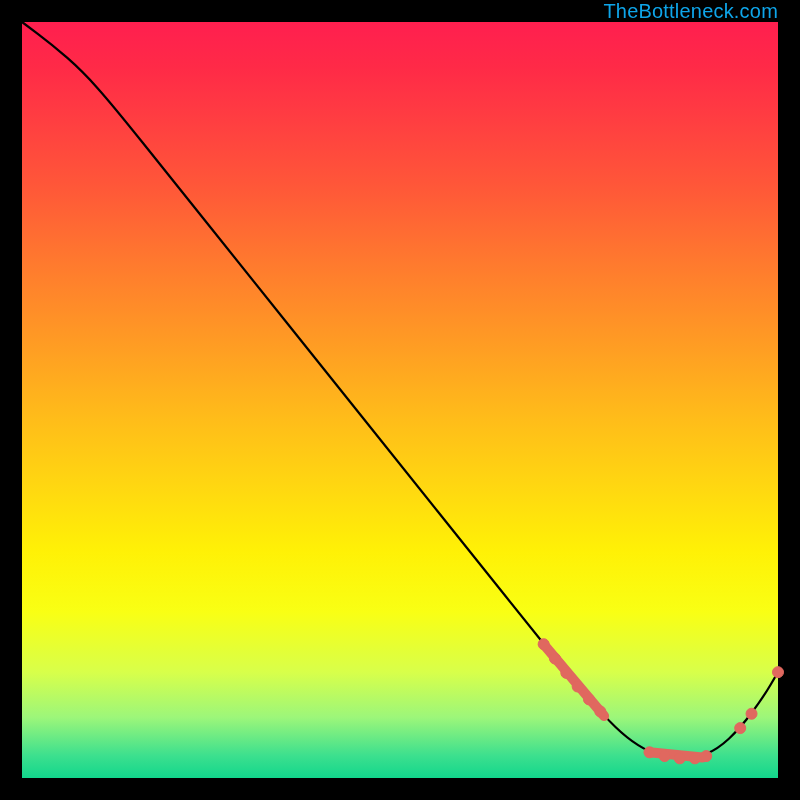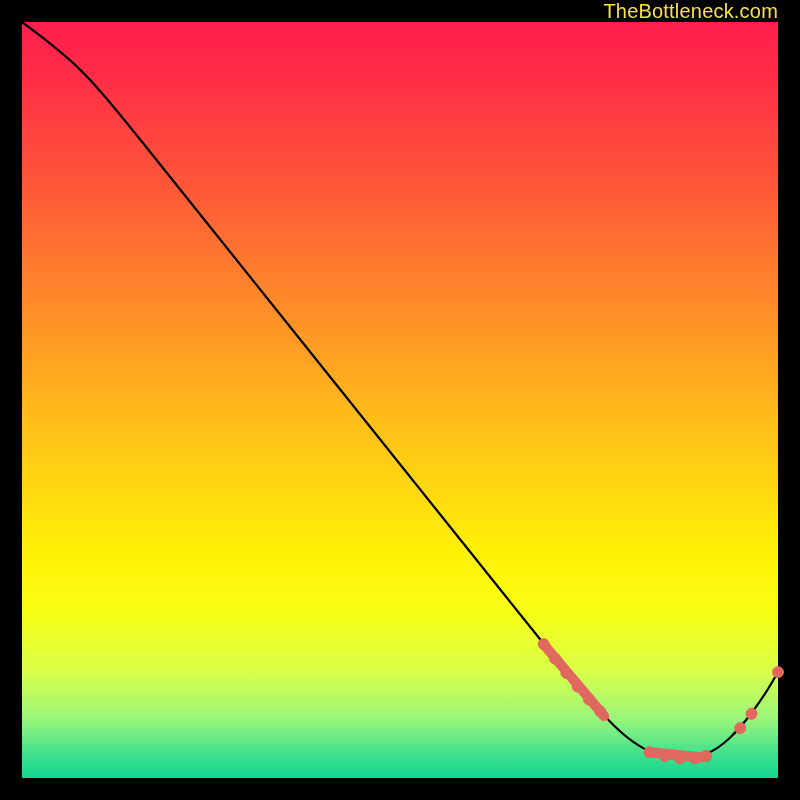--- a/index.html
+++ b/index.html
@@ -39,21 +39,21 @@
       #d8ff4a 86%,
       #9cf67a 92%,
       #3de08e 97%,
       #12d68c 100%
     );
   }
   .watermark {
     position: absolute;
     top: 0px;
     right: 22px;
-    color: #fde047;
+    color: #0ea5e9;
     font-size: 20px;
     letter-spacing: 0.2px;
     user-select: none;
   }
   svg.curve {
     position: absolute;
     left: 0;
     top: 0;
     width: 756px;
     height: 756px;

